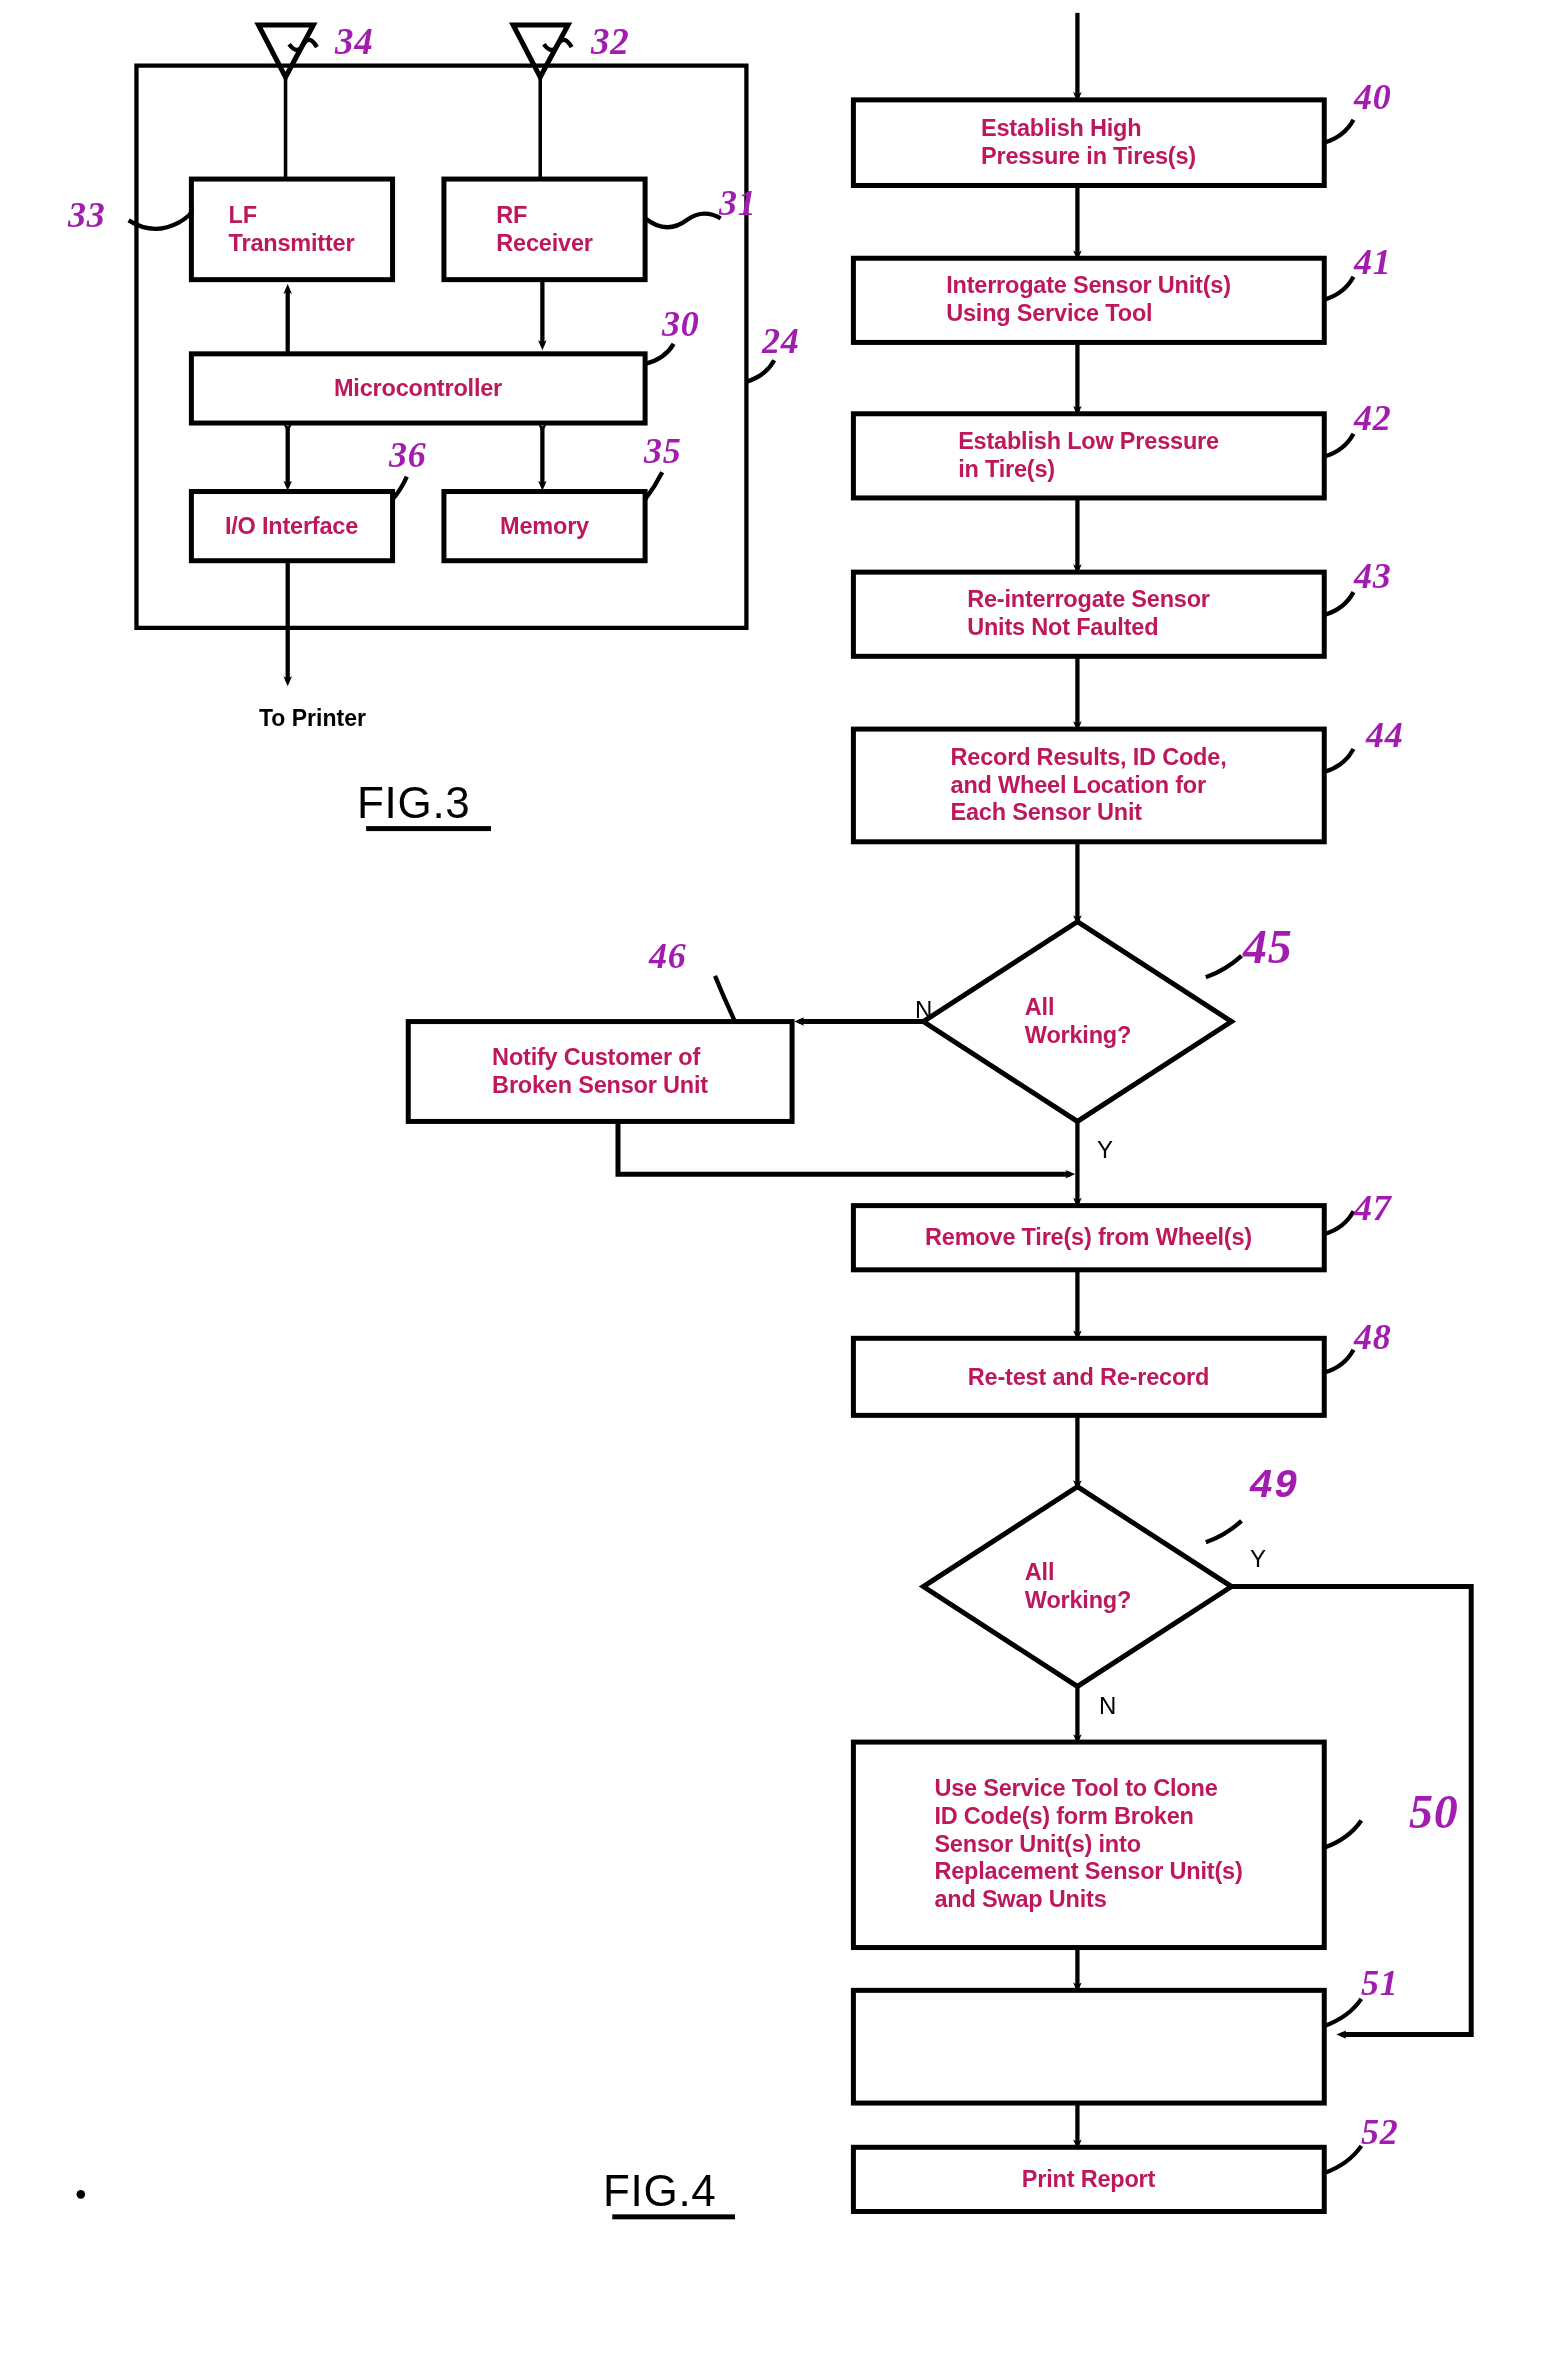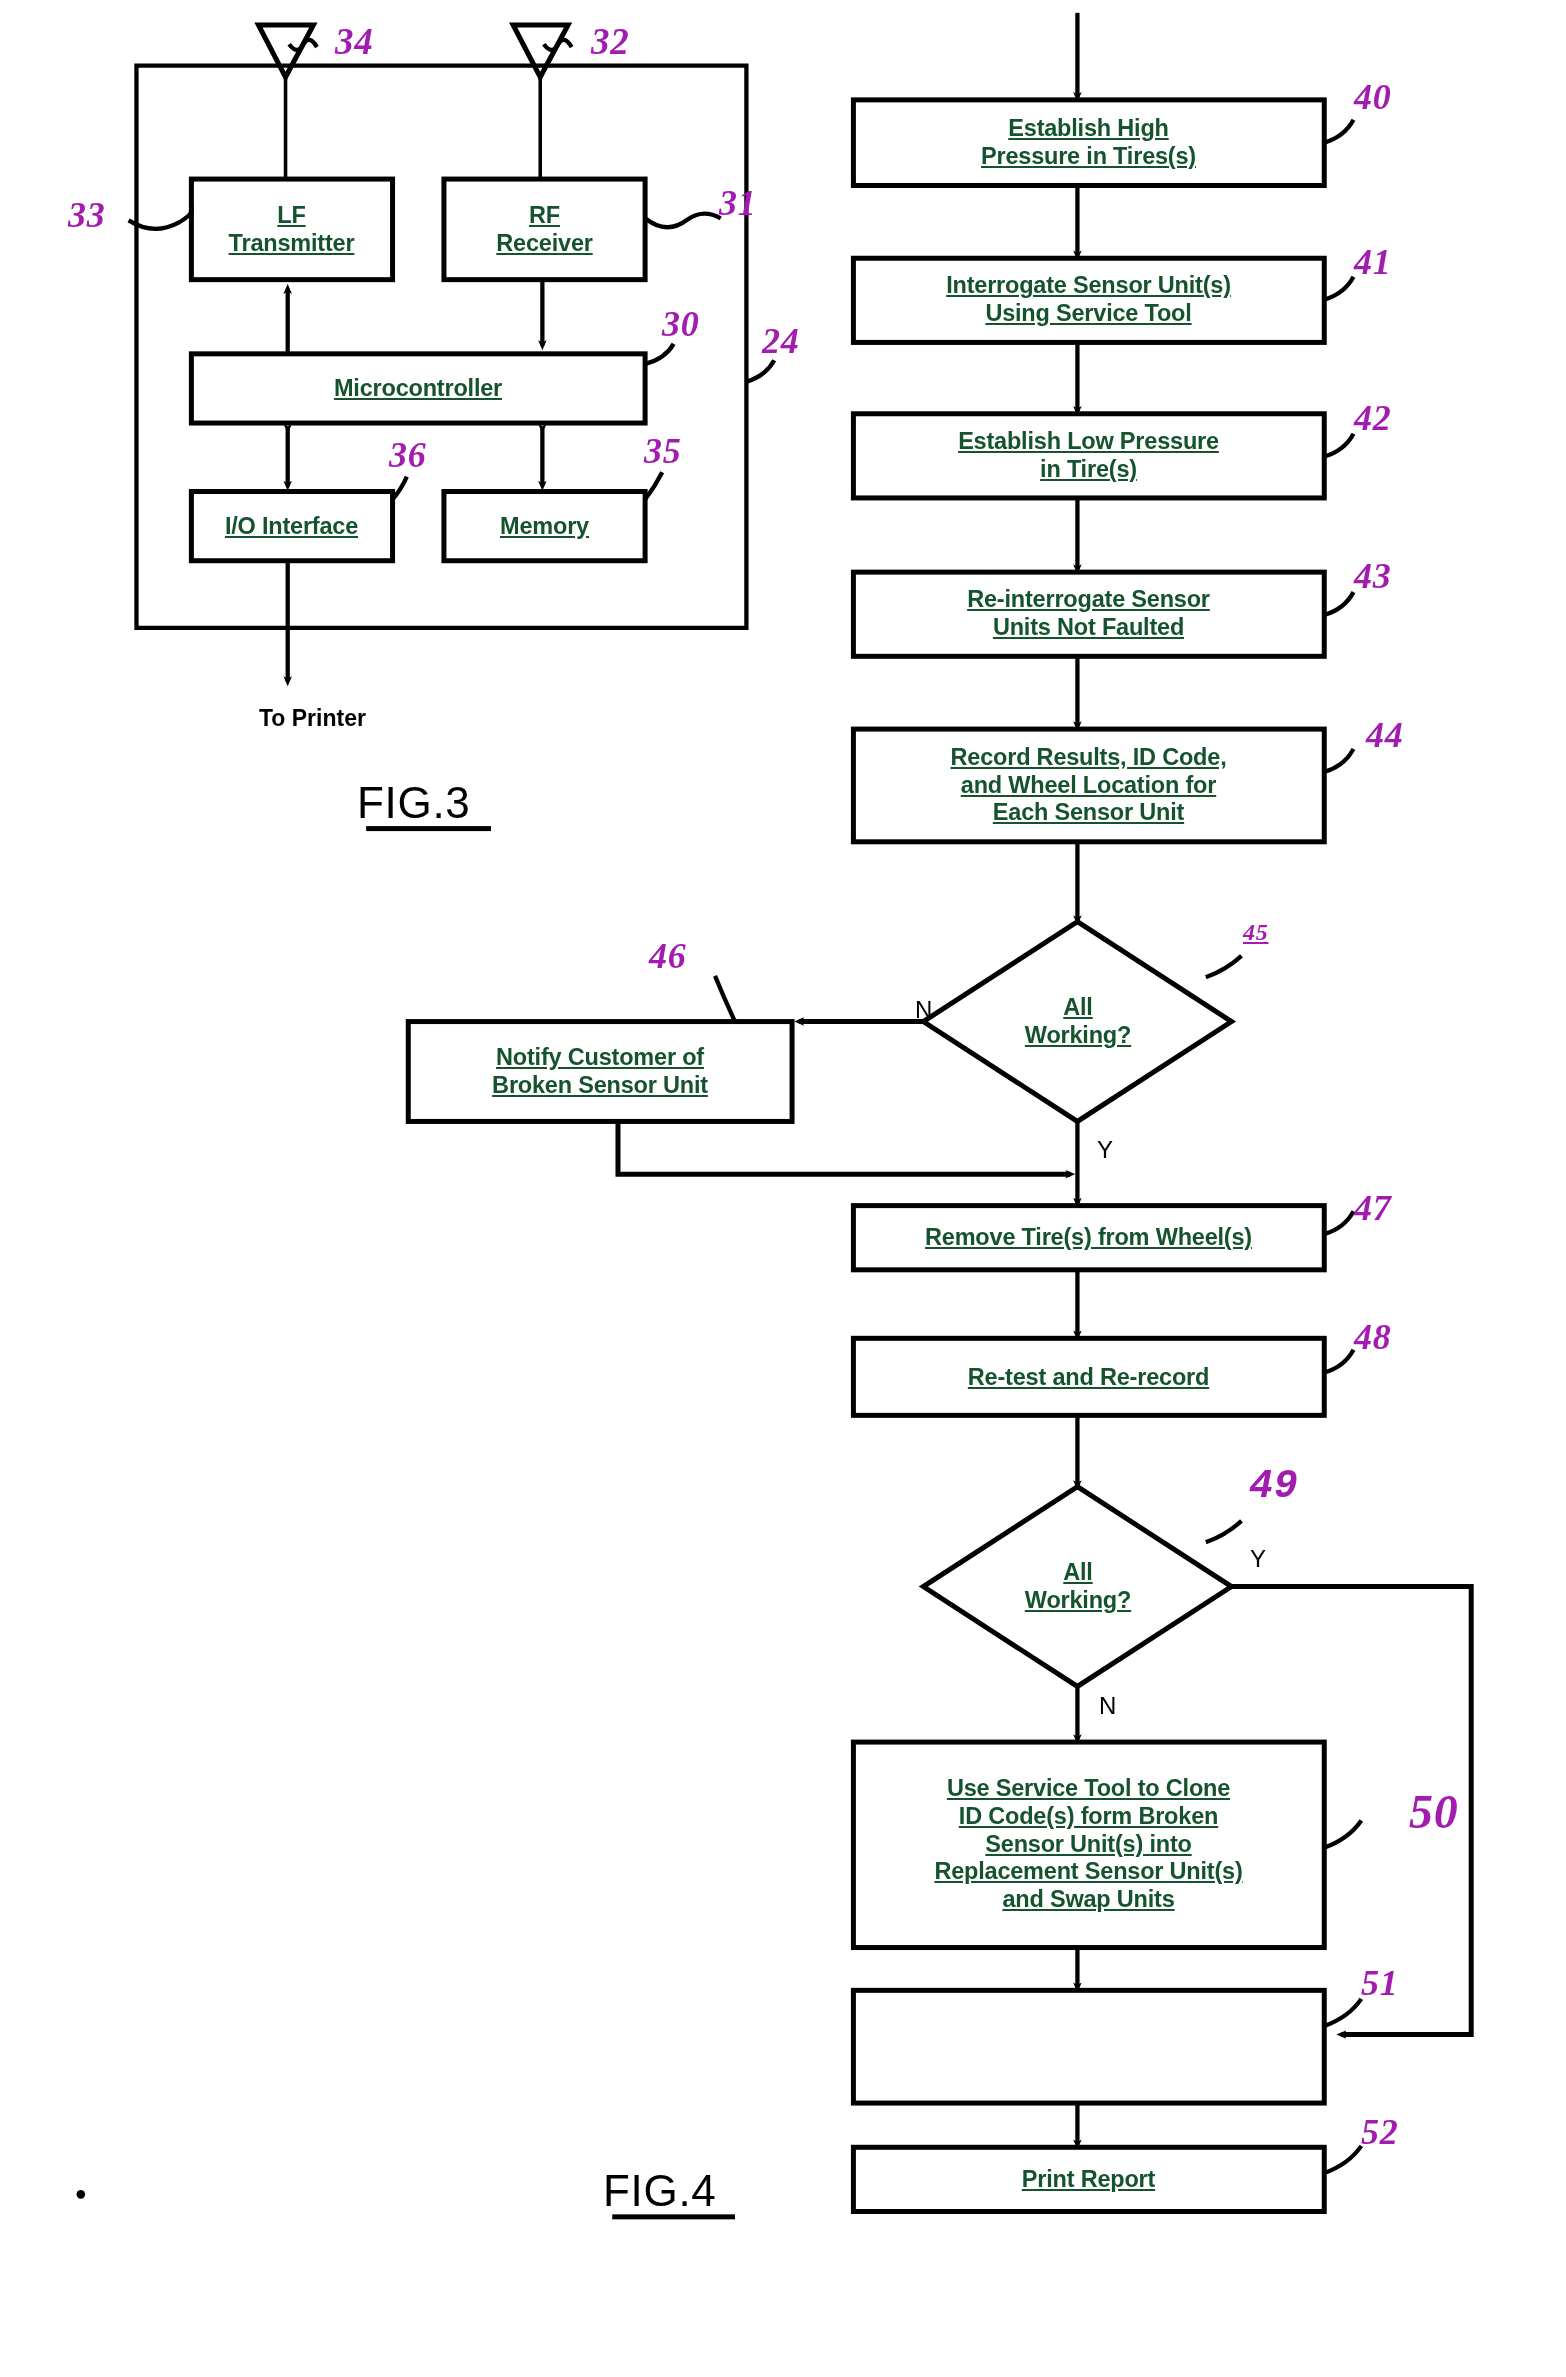--- a/index.html
+++ b/index.html
@@ -22,28 +22,27 @@
     left: 0;
     top: 0;
     width: 1567px;
     height: 2377px;
   }
   .box-text {
     position: absolute;
     display: flex;
     align-items: center;
     justify-content: center;
-    text-align: center;
+    text-align: left;
     font-family: "Liberation Sans", sans-serif;
     font-weight: bold;
-    color: #14532d;
+    color: #be185d;
     line-height: 1.18;
     letter-spacing: -0.2px;
     white-space: pre-line;
-    text-decoration: underline;
   }
   .ref-num {
     position: absolute;
     font-family: "Liberation Serif", serif;
     font-style: italic;
     font-weight: bold;
     color: #a21caf;
     letter-spacing: 0.7px;
   }
   .branch-label {
@@ -266,21 +265,21 @@
   <div class="branch-label" style="left:915px; top:996px;">N</div>
   <div class="branch-label" style="left:1097px; top:1136px;">Y</div>
   <div class="branch-label" style="left:1250px; top:1545px;">Y</div>
   <div class="branch-label" style="left:1099px; top:1692px;">N</div>
 
   <div class="ref-num" style="left:1354px; top:76px; font-size:36px;">40</div>
   <div class="ref-num" style="left:1354px; top:241px; font-size:36px;">41</div>
   <div class="ref-num" style="left:1354px; top:397px; font-size:36px;">42</div>
   <div class="ref-num" style="left:1354px; top:555px; font-size:36px;">43</div>
   <div class="ref-num" style="left:1354px; top:714px; font-size:36px;margin-left:12px;">44</div>
-  <div class="ref-num" style="left:1243px; top:919px; font-size:24px;text-decoration:underline;">45</div>
+  <div class="ref-num" style="left:1243px; top:919px; font-size:48px;">45</div>
   <div class="ref-num" style="left:649px; top:935px; font-size:36px;">46</div>
   <div class="ref-num" style="left:1354px; top:1187px; font-size:36px;">47</div>
   <div class="ref-num" style="left:1354px; top:1316px; font-size:36px;">48</div>
   <div class="ref-num" style="left:1249px; top:1464px; font-size:40px;font-family:Liberation Mono, monospace;">49</div>
   <div class="ref-num" style="left:1409px; top:1784px; font-size:48px;">50</div>
   <div class="ref-num" style="left:1361px; top:1962px; font-size:36px;">51</div>
   <div class="ref-num" style="left:1361px; top:2111px; font-size:36px;">52</div>
 
   <div class="fig-label" style="left:603px; top:2166px;">FIG.4</div>
 

